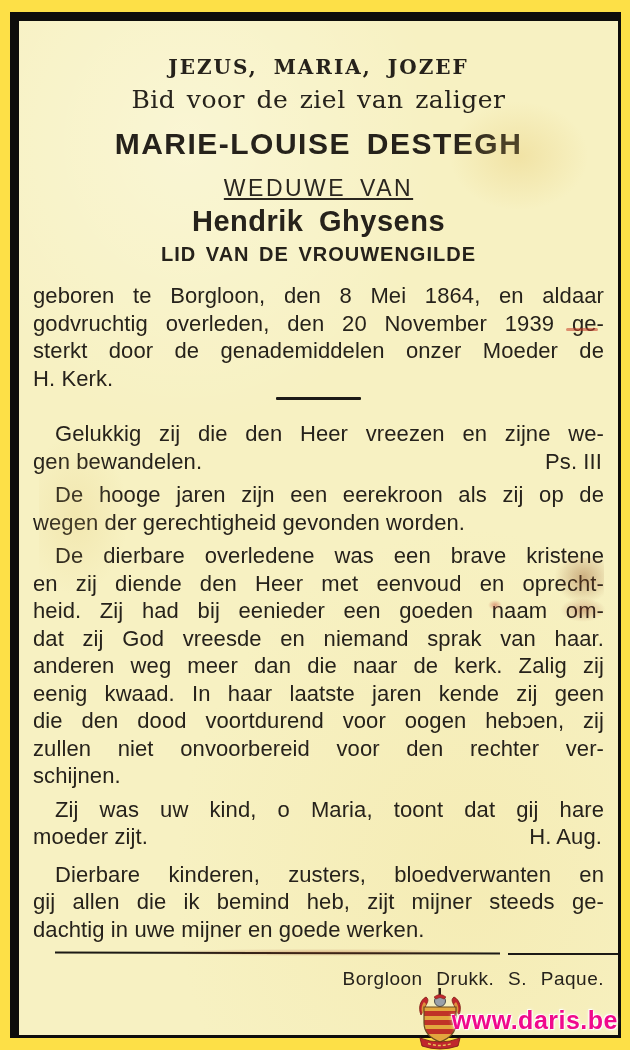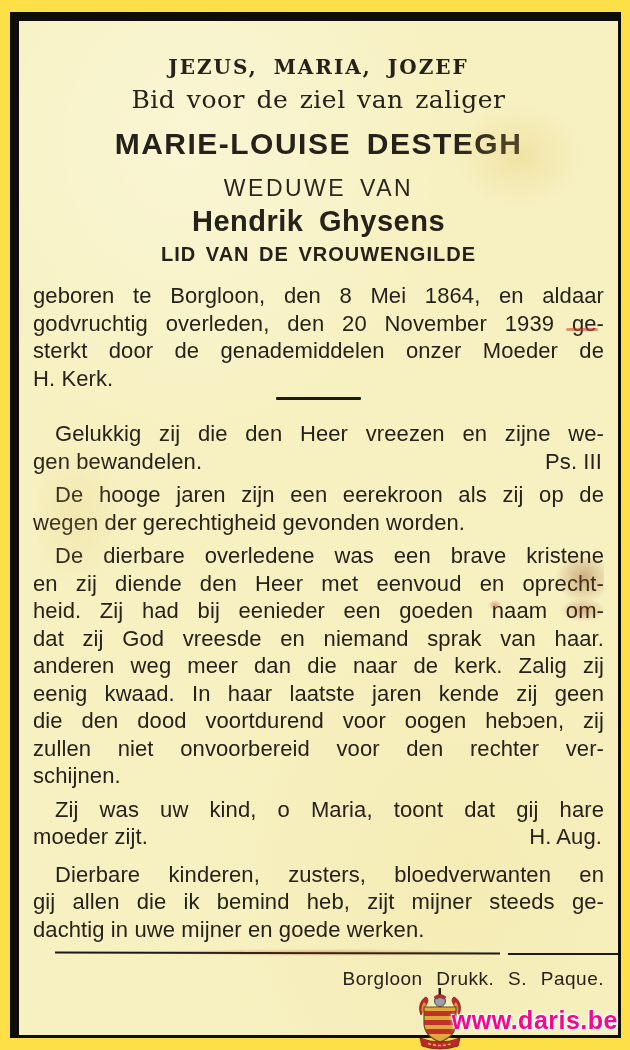--- a/index.html
+++ b/index.html
@@ -32,21 +32,21 @@
   }
   .prayer{
     margin-top:6px;font-family:"DejaVu Serif","Liberation Serif",serif;
     font-weight:normal;font-size:25px;line-height:30px;letter-spacing:.5px;word-spacing:3px;
   }
   .deceased{
     margin-top:12px;font-weight:bold;font-size:30px;line-height:34px;letter-spacing:1.5px;word-spacing:6px;
   }
   .widow{
     margin-top:14px;font-size:23px;line-height:26px;font-weight:400;
-    letter-spacing:2.5px;word-spacing:5px;color:#2b2720;
+    letter-spacing:2.5px;word-spacing:5px;color:#2b2720;text-decoration:underline;
   }
   .spouse{margin-top:4px;font-weight:bold;font-size:29px;line-height:33px;letter-spacing:.5px;word-spacing:7px;}
   .guild{
     margin-top:4px;font-family:Liberation Sans, sans-serif;
     font-size:20px;line-height:24px;letter-spacing:1px;word-spacing:3px;font-weight:600;
   }
 
   
   .bodytxt{font-size:22px;line-height:27.5px;letter-spacing:.1px;}
   .lines div{text-align:justify;text-align-last:justify;}

